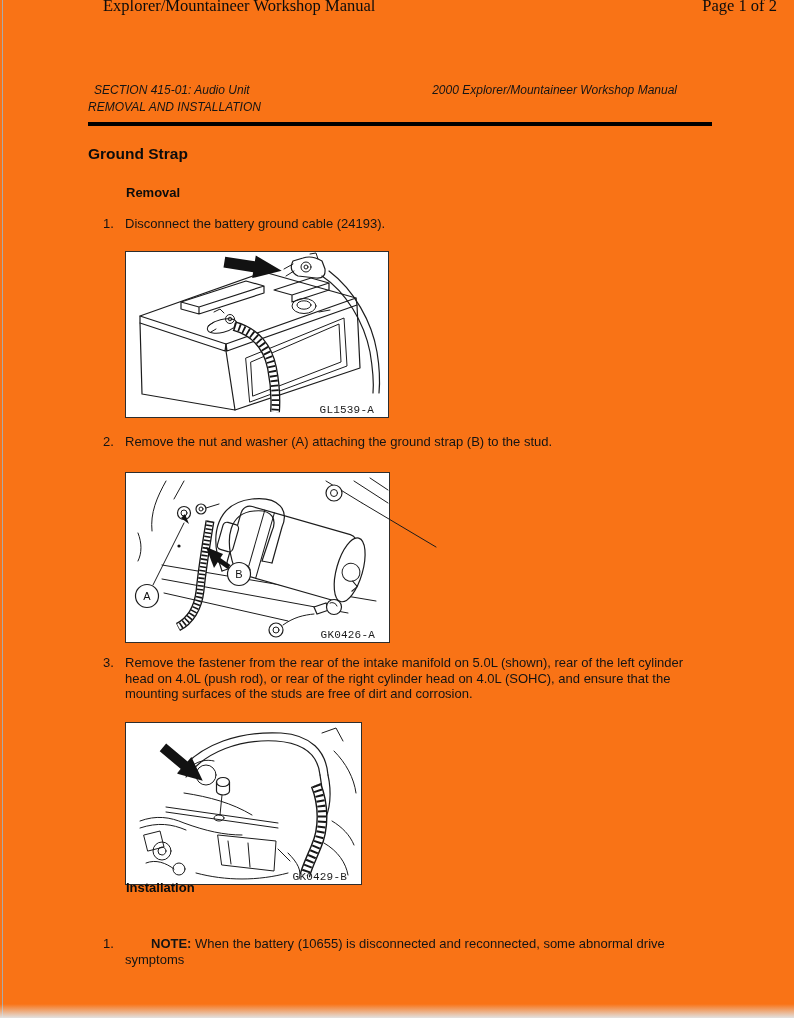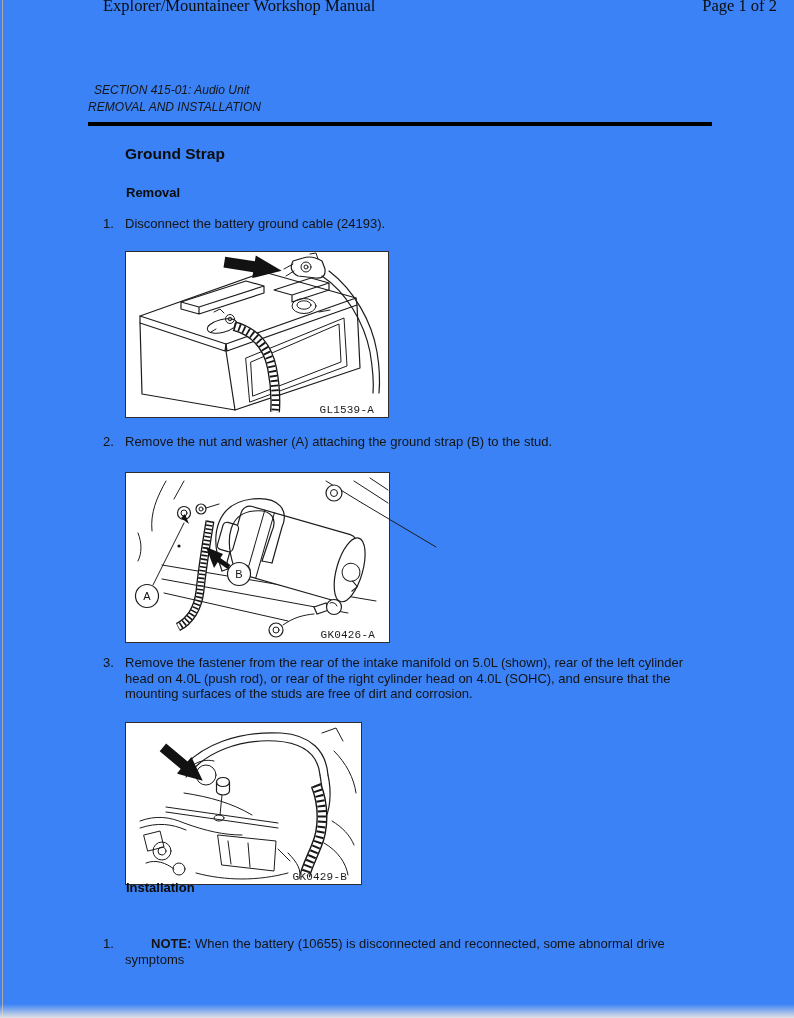--- a/index.html
+++ b/index.html
@@ -1,27 +1,27 @@
 <!DOCTYPE html>
 <html><head>
 <meta charset="utf-8">
 <style>
   html,body{margin:0;padding:0;background:#fff;}
-  .page{position:relative;width:794px;height:1018px;background:#3b82f6;overflow:hidden;
+  .page{position:relative;width:794px;height:1018px;background:#f97316;overflow:hidden;
         font-family:"Liberation Sans",sans-serif;color:#111;}
   .left-edge{position:absolute;left:2px;top:0;width:1px;height:1018px;background:#ababab;}
   .bottom-fade{position:absolute;left:0;bottom:0;width:794px;height:14px;
         background:linear-gradient(to bottom, rgba(255,255,255,0), #e2e2e2);}
   .top-title{position:absolute;left:103px;top:-4px;font-family:"Liberation Serif",serif;
         font-size:16.5px;color:#0c0c0c;white-space:nowrap;}
   .page-num{position:absolute;right:17px;top:-4px;font-family:"Liberation Serif",serif;
         font-size:16.5px;color:#0c0c0c;white-space:nowrap;}
   .sh{position:absolute;font-style:italic;font-size:12px;color:#151515;white-space:nowrap;}
   .rule{position:absolute;left:88px;top:122px;width:624px;height:4px;background:#000;}
-  .art-title{position:absolute;left:88px;top:145px;font-size:15.5px;font-weight:bold;color:#0c0c0c;margin-left:37px;}
+  .art-title{position:absolute;left:88px;top:145px;font-size:15.5px;font-weight:bold;color:#0c0c0c;}
   .subhead{position:absolute;left:88px;font-size:13px;font-weight:bold;color:#0c0c0c;padding-left:38px;}
   .step{position:absolute;left:103px;display:flex;font-size:13px;line-height:15.6px;color:#141414;}
   .step .num{width:22px;flex:none;}
   .step .txt{max-width:566px;}
   .note-b{font-weight:bold;padding-left:26px;}
   .fig{position:absolute;left:125px;border:1.5px solid #2d2d2d;background:#fff;box-sizing:border-box;}
   .fig svg{display:block;overflow:visible;}
   .figlabel{position:absolute;right:14px;bottom:1px;font-size:11px;color:#1a1a1a;letter-spacing:.2px;font-family:Liberation Mono, monospace;}
   .ln{stroke:#1c1c1c;stroke-width:1.2;fill:none;stroke-linecap:round;stroke-linejoin:round;}
   .lnt{stroke:#1c1c1c;stroke-width:1;fill:none;stroke-linecap:round;stroke-linejoin:round;}
@@ -33,20 +33,21 @@
 <body>
 
 <div class="page">
   <div class="left-edge"></div>
 
   <span class="top-title">Explorer/Mountaineer Workshop Manual</span>
   <span class="page-num">Page 1 of 2</span>
 
   <span class="sh" style="left:94px;top:83px;">SECTION 415-01: Audio Unit</span>
   <span class="sh" style="left:88px;top:100px;">REMOVAL AND INSTALLATION</span>
+  <span class="sh" style="right:117px;top:83px;">2000 Explorer/Mountaineer Workshop Manual</span>
   <div class="rule"></div>
 
   <div class="art-title">Ground Strap</div>
   <div class="subhead" style="top:185px;">Removal</div>
 
   <div class="step" style="top:216px;">
     <span class="num">1.</span>
     <span class="txt">Disconnect the battery ground cable (24193).</span>
   </div>
 

